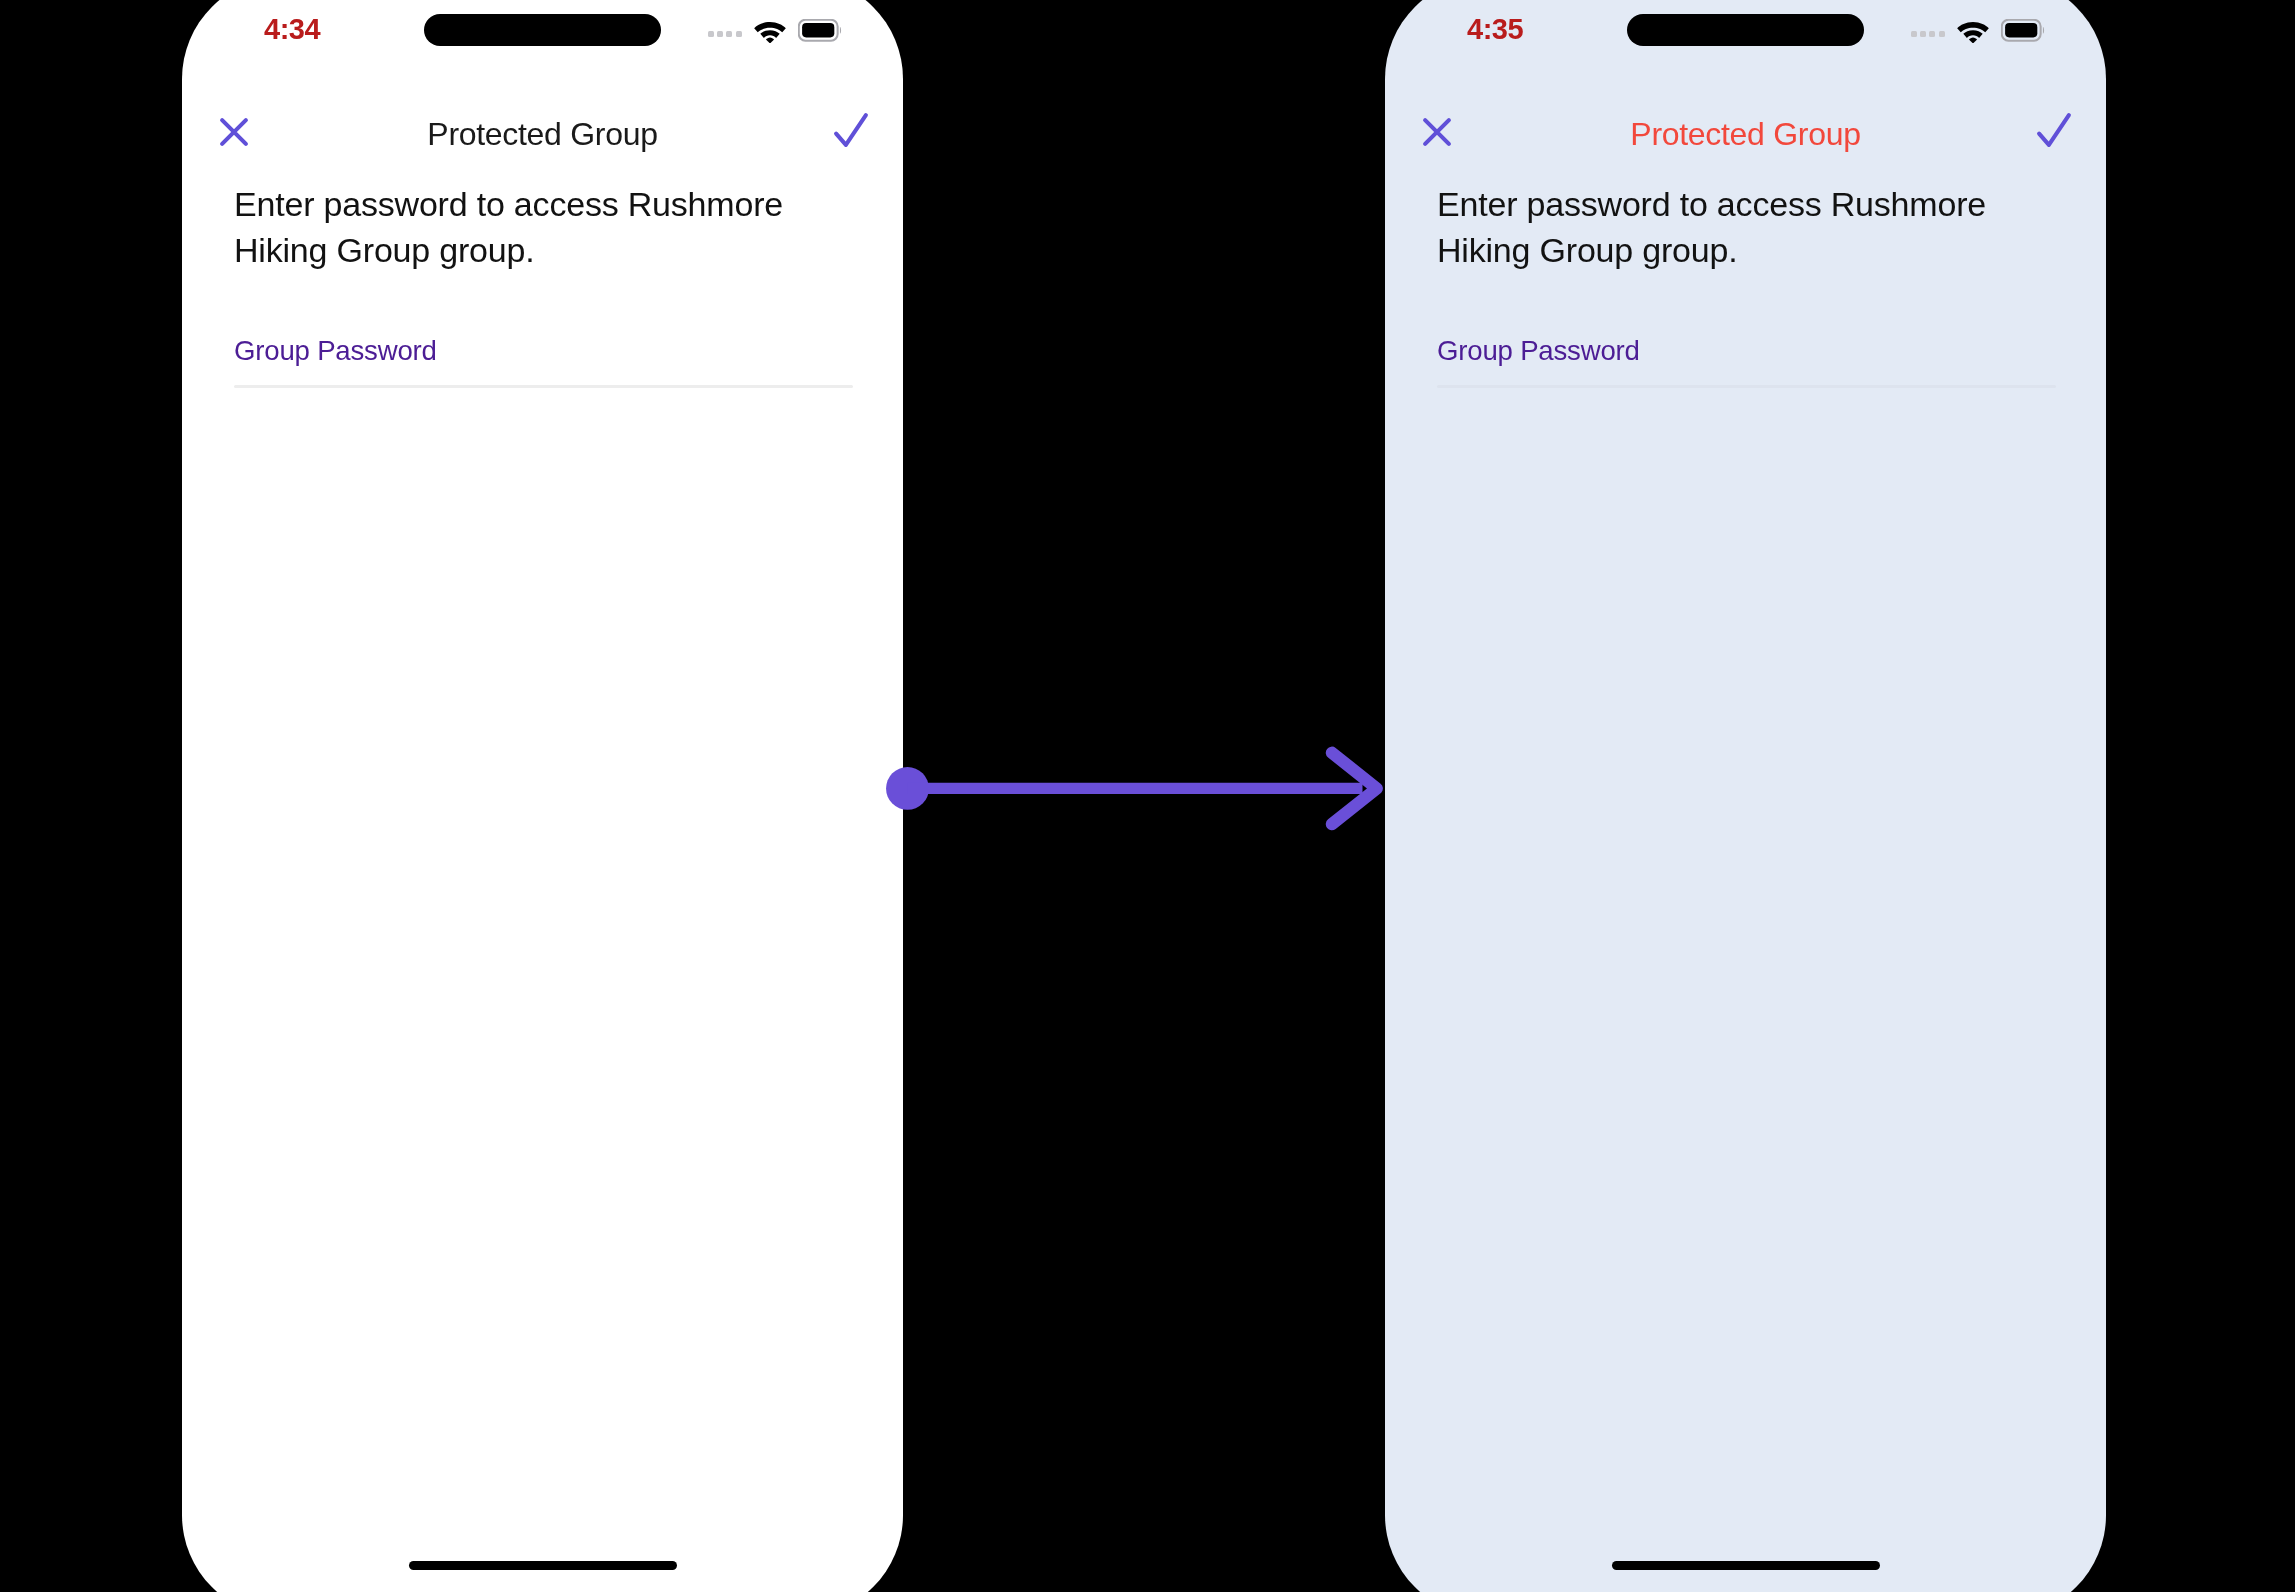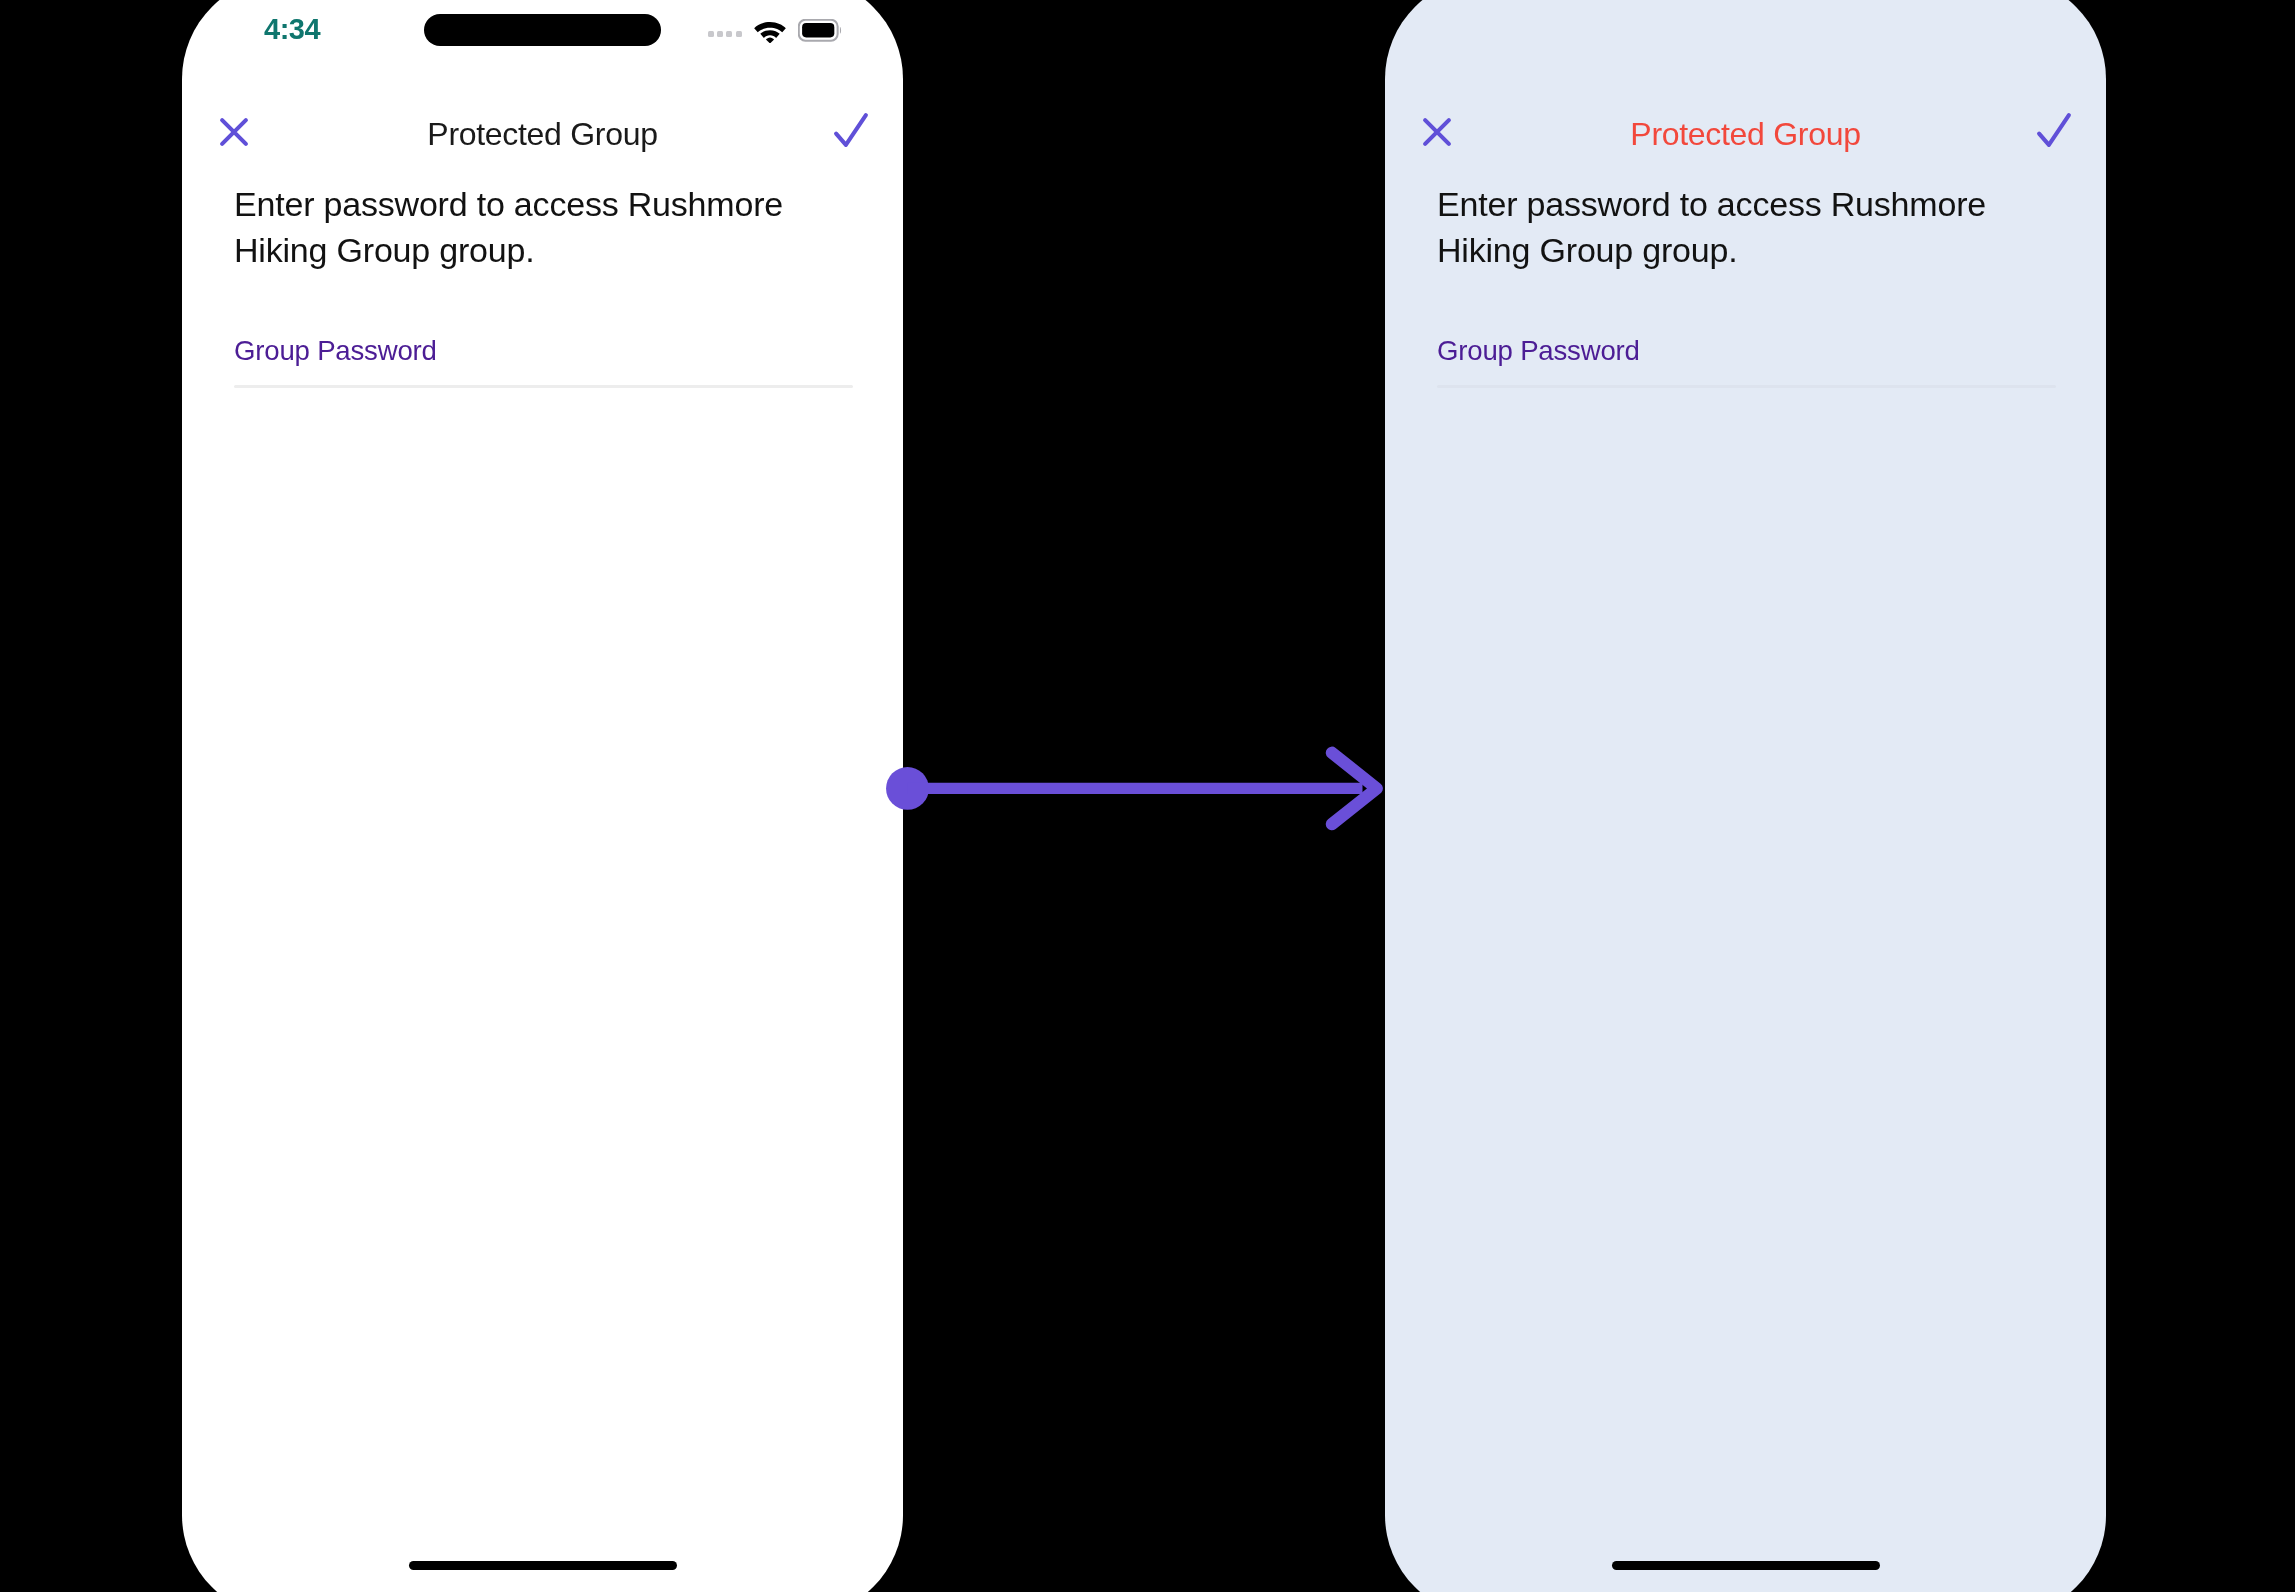--- a/index.html
+++ b/index.html
@@ -35,21 +35,21 @@
     left: 0;
     width: 721px;
     height: 61px;
   }
   .status-time {
     position: absolute;
     left: 82px;
     top: 13.3px;
     font-size: 29px;
     font-weight: bold;
-    color: #0f766e;
+    color: #b91c1c;
     letter-spacing: -0.5px;
   }
   .dynamic-island {
     position: absolute;
     left: 242px;
     top: 14.3px;
     width: 237px;
     height: 32px;
     background: #000000;
     border-radius: 20.4px;
@@ -236,20 +236,46 @@
       <div class="field-label">Group Password</div>
       <div class="field-underline"></div>
     </div>
   </div>
 
   <div class="home-indicator"></div>
 </div>
 
 <div class="phone right">
 
+  <div class="status-bar">
+    <div class="status-time">4:35</div>
+    <div class="dynamic-island"></div>
+    <div class="status-right">
+      <span class="cell-dots">
+        <i></i>
+          <i></i>
+          <i></i>
+          <i></i>
+      </span>
+      <span>
+        <svg class="wifi-icon" width="34" height="24.5" viewBox="0 0 66 48">
+          <path d="M33 6 C47 6 58 12 64 18 L57 26 C52 21 43 17 33 17 C23 17 14 21 9 26 L2 18 C8 12 19 6 33 6 Z" fill="#000"></path>
+          <path d="M33 22 C41 22 48 25 52 29 L45 37 C42 34 38 32 33 32 C28 32 24 34 21 37 L14 29 C18 25 25 22 33 22 Z" fill="#000"></path>
+          <path d="M33 36 C36 36 39 38 41 40 L33 48 L25 40 C27 38 30 36 33 36 Z" fill="#000"></path>
+        </svg>
+      </span>
+      <span>
+        <svg class="battery-icon" width="44" height="22.5" viewBox="0 0 86 44">
+          <rect x="1.5" y="1.5" width="76" height="41" rx="13" ry="13" fill="none" stroke="#A9A9AE" stroke-width="4"></rect>
+          <rect x="8" y="8" width="63" height="28" rx="8" ry="8" fill="#000"></rect>
+          <path d="M82 15 C85 17 85 27 82 29 Z" fill="#A9A9AE"></path>
+        </svg>
+      </span>
+    </div>
+  </div>
 
   <div class="nav-bar">
     <div class="nav-close">
       <span>
         <svg width="32" height="32" viewBox="0 0 62 62">
           <path d="M8 8 L54 54 M54 8 L8 54" stroke="#6050D8" stroke-width="8" stroke-linecap="round"></path>
         </svg>
       </span>
     </div>
     <div class="nav-title">Protected Group</div>

